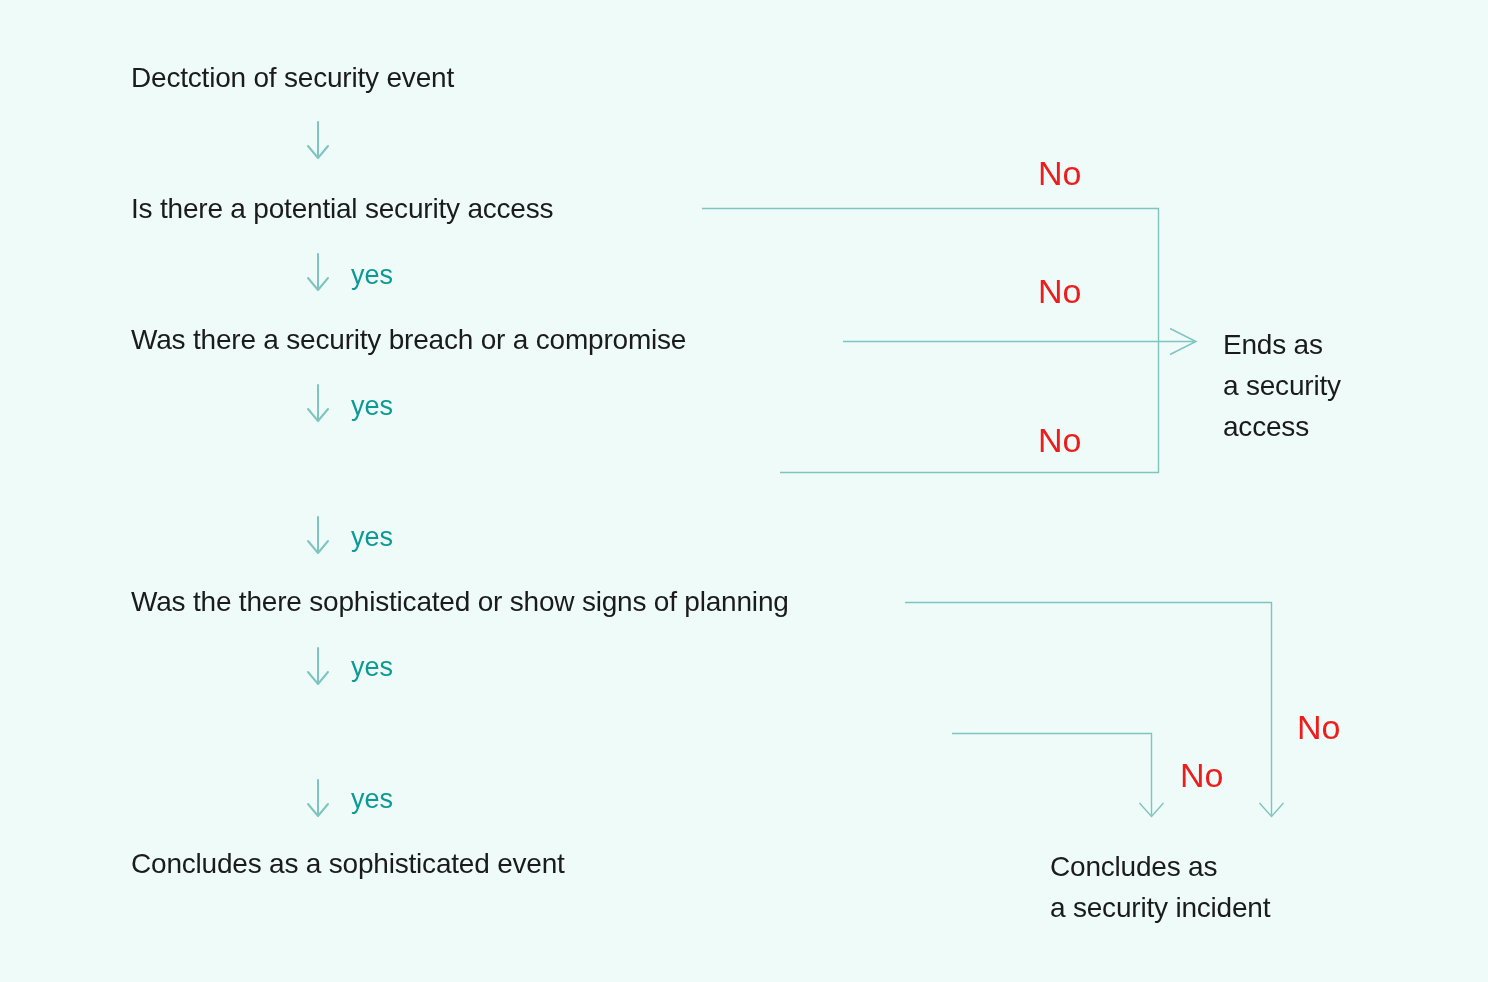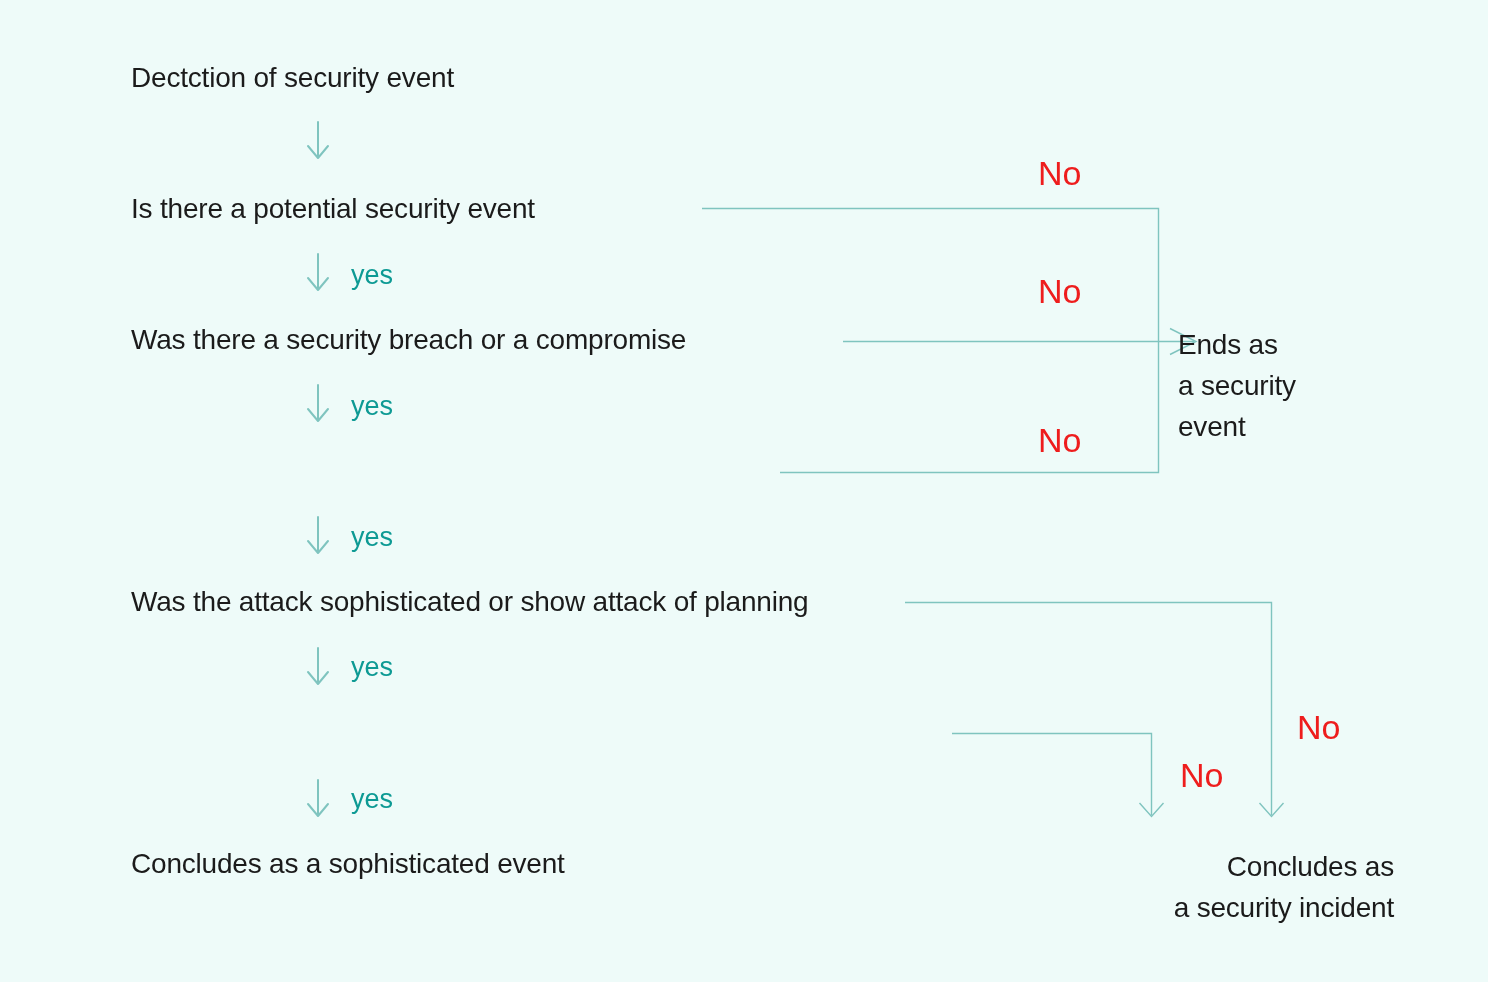--- a/index.html
+++ b/index.html
@@ -78,41 +78,41 @@
   }
   .end-block{
     position:absolute;
     font-size:28px;
     line-height:41px;
     font-weight:500;
     letter-spacing:-0.2px;
     color:var(--text);
     white-space:nowrap;
   }
-  .end-block.centered{text-align:right;}
+  .end-block.centered{text-align:left;}
 </style>
 </head>
 <body>
 
 <div class="stage">
 
   <svg class="connectors" viewBox="0 0 1488 982" xmlns="http://www.w3.org/2000/svg">
     <path class="conn" d="M702 208.5 H1158.5 V472.5 H780"></path>
     <path class="conn" d="M843 341.5 H1194"></path>
     <path class="conn" d="M1170 328.5 L1196 341.5 L1170 354.5"></path>
     <path class="conn" d="M905 602.5 H1271.5 V815"></path>
     <path class="conn" d="M1259.5 803 L1271.5 816.5 L1283.5 803"></path>
     <path class="conn" d="M952 733.5 H1151.5 V815"></path>
     <path class="conn" d="M1139.5 803 L1151.5 816.5 L1163.5 803"></path>
   </svg>
 
   <div class="node" style="top:61px">Dectction of security event</div>
-  <div class="node" style="top:192px">Is there a potential security event</div>
+  <div class="node" style="top:192px">Is there a potential security access</div>
   <div class="node" style="top:323px">Was there a security breach or a compromise</div>
-  <div class="node" style="top:585px">Was the attack sophisticated or show attack of planning</div>
+  <div class="node" style="top:585px">Was the there sophisticated or show signs of planning</div>
   <div class="node" style="top:847px">Concludes as a sophisticated event</div>
 
   <svg class="down-arrow" style="top:120px" viewBox="0 0 36 42">
       <path d="M18 2 V36"></path>
       <path d="M8 26 L18 38 L28 26"></path>
     </svg>
   <svg class="down-arrow" style="top:252px" viewBox="0 0 36 42">
       <path d="M18 2 V36"></path>
       <path d="M8 26 L18 38 L28 26"></path>
     </svg>
@@ -138,24 +138,24 @@
   <div class="yes-label" style="top:523px">yes</div>
   <div class="yes-label" style="top:653px">yes</div>
   <div class="yes-label" style="top:785px">yes</div>
 
   <div class="no-label" style="left:1038px;top:158px">No</div>
   <div class="no-label" style="left:1038px;top:276px">No</div>
   <div class="no-label" style="left:1038px;top:425px">No</div>
   <div class="no-label" style="left:1180px;top:760px">No</div>
   <div class="no-label" style="left:1297px;top:712px">No</div>
 
-  <div class="end-block" style="left:1178px;top:324px">
+  <div class="end-block" style="left:1223px;top:324px">
     <div>Ends as</div>
     <div>a security</div>
-    <div>event</div>
+    <div>access</div>
   </div>
 
   <div class="end-block centered" style="left:1050px;top:846px;width:344px">
     <div>Concludes as</div>
     <div>a security incident</div>
   </div>
 
 </div>
 
 </body></html>

